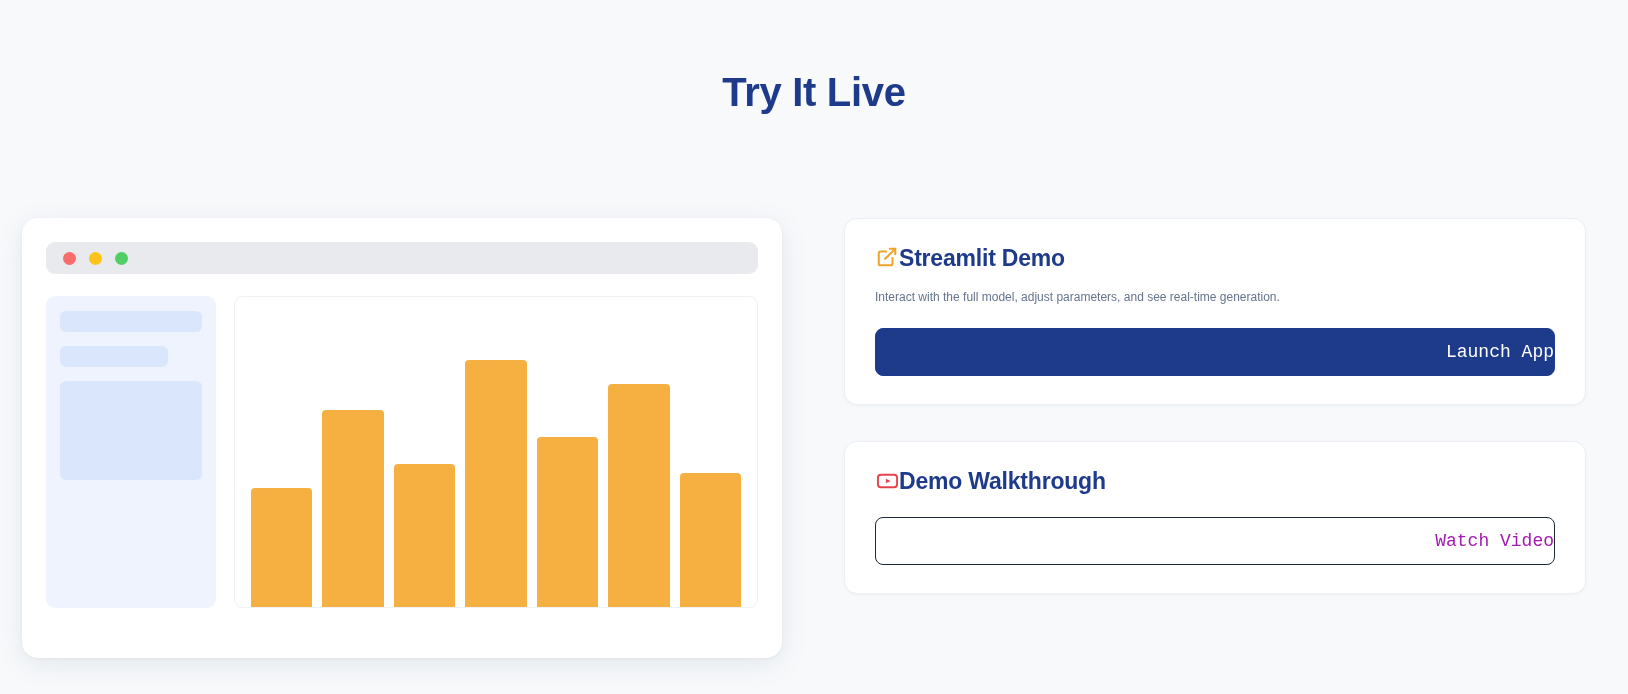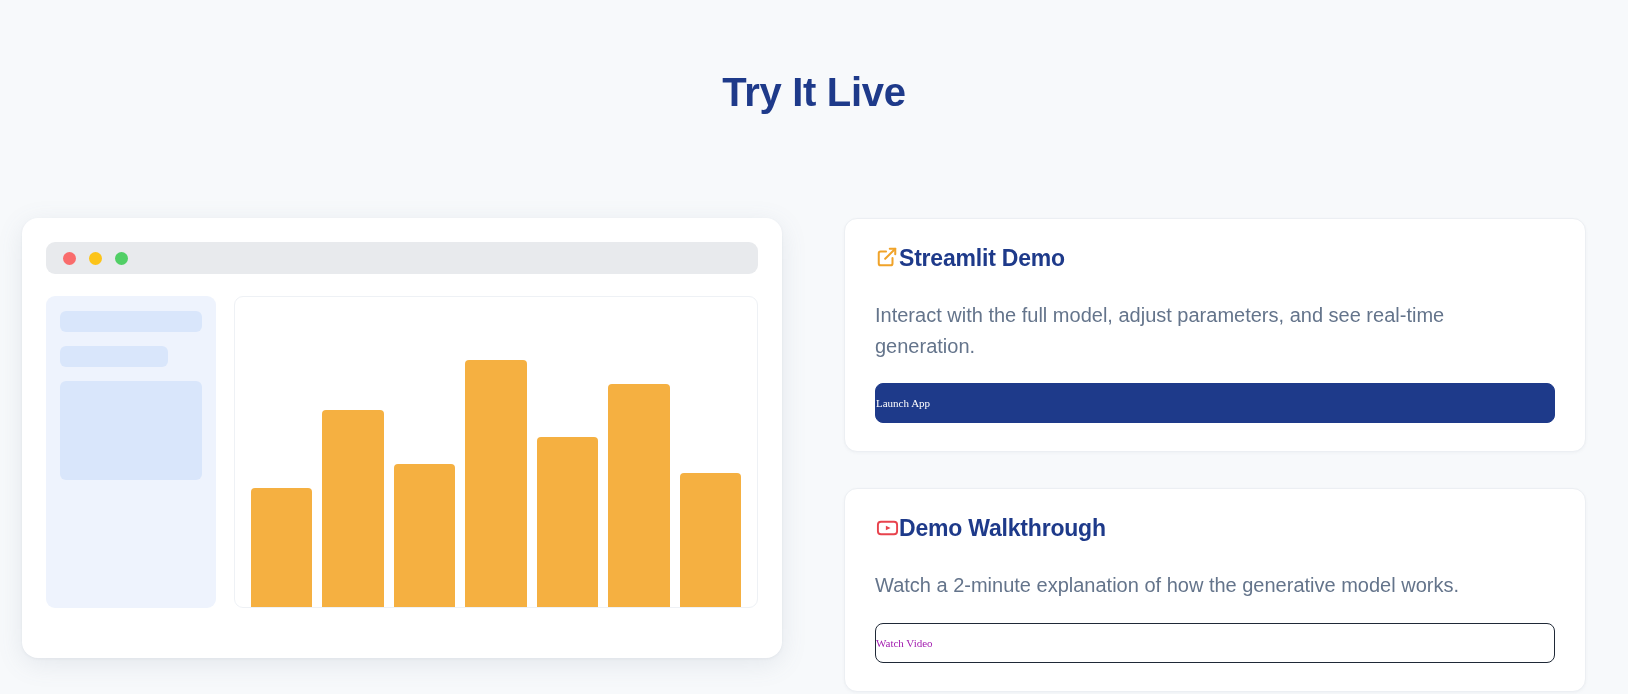--- a/index.html
+++ b/index.html
@@ -165,36 +165,36 @@
   }
   .icon-wrap {
     display: flex;
     align-items: center;
     justify-content: center;
     width: 24px;
     height: 24px;
     flex: 0 0 24px;
   }
   .card-desc {
-    margin-top: 28px;
-    font-size: 20px;
+    margin-top: 16px;
+    font-size: 12px;
     line-height: 1.53;
     color: #64748b;
     max-width: 660px;
   }
   .btn {
     display: block;
     width: 100%;
     margin-top: 22px;
-    text-align: left;
-    font-size: 11px;
+    text-align: right;
+    font-size: 18px;
     border-radius: 8px;
     padding: 13px 0;
     cursor: pointer;
-    font-family: Liberation Serif, serif;
+    font-family: Liberation Mono, monospace;
   }
   .btn-primary {
     background: #1e3a8a;
     color: #ffffff;
     border: 1px solid #1e3a8a;
   }
   .btn-outline {
     background: #ffffff;
     color: #a21caf;
     border: 1px solid #1f2937;
@@ -264,19 +264,18 @@
       <div class="info-card">
         <div class="card-head">
           <span class="icon-wrap">
             <svg width="23" height="23" viewBox="0 0 24 24" fill="none" stroke="#e8434d" stroke-width="2" stroke-linecap="round" stroke-linejoin="round">
               <rect x="2" y="6" width="20" height="13" rx="3.2" ry="3.2"></rect>
               <polygon points="10.3,10.2 15.2,12.5 10.3,14.8" fill="#e8434d" stroke="none"></polygon>
             </svg>
           </span>
           <span class="card-title">Demo Walkthrough</span>
         </div>
-        <p class="card-desc">Watch a 2-minute explanation of how the generative model works.</p>
         <button class="btn btn-outline">Watch Video</button>
       </div>
 
     </div>
   </div>
 </div>
 
 </body></html>

